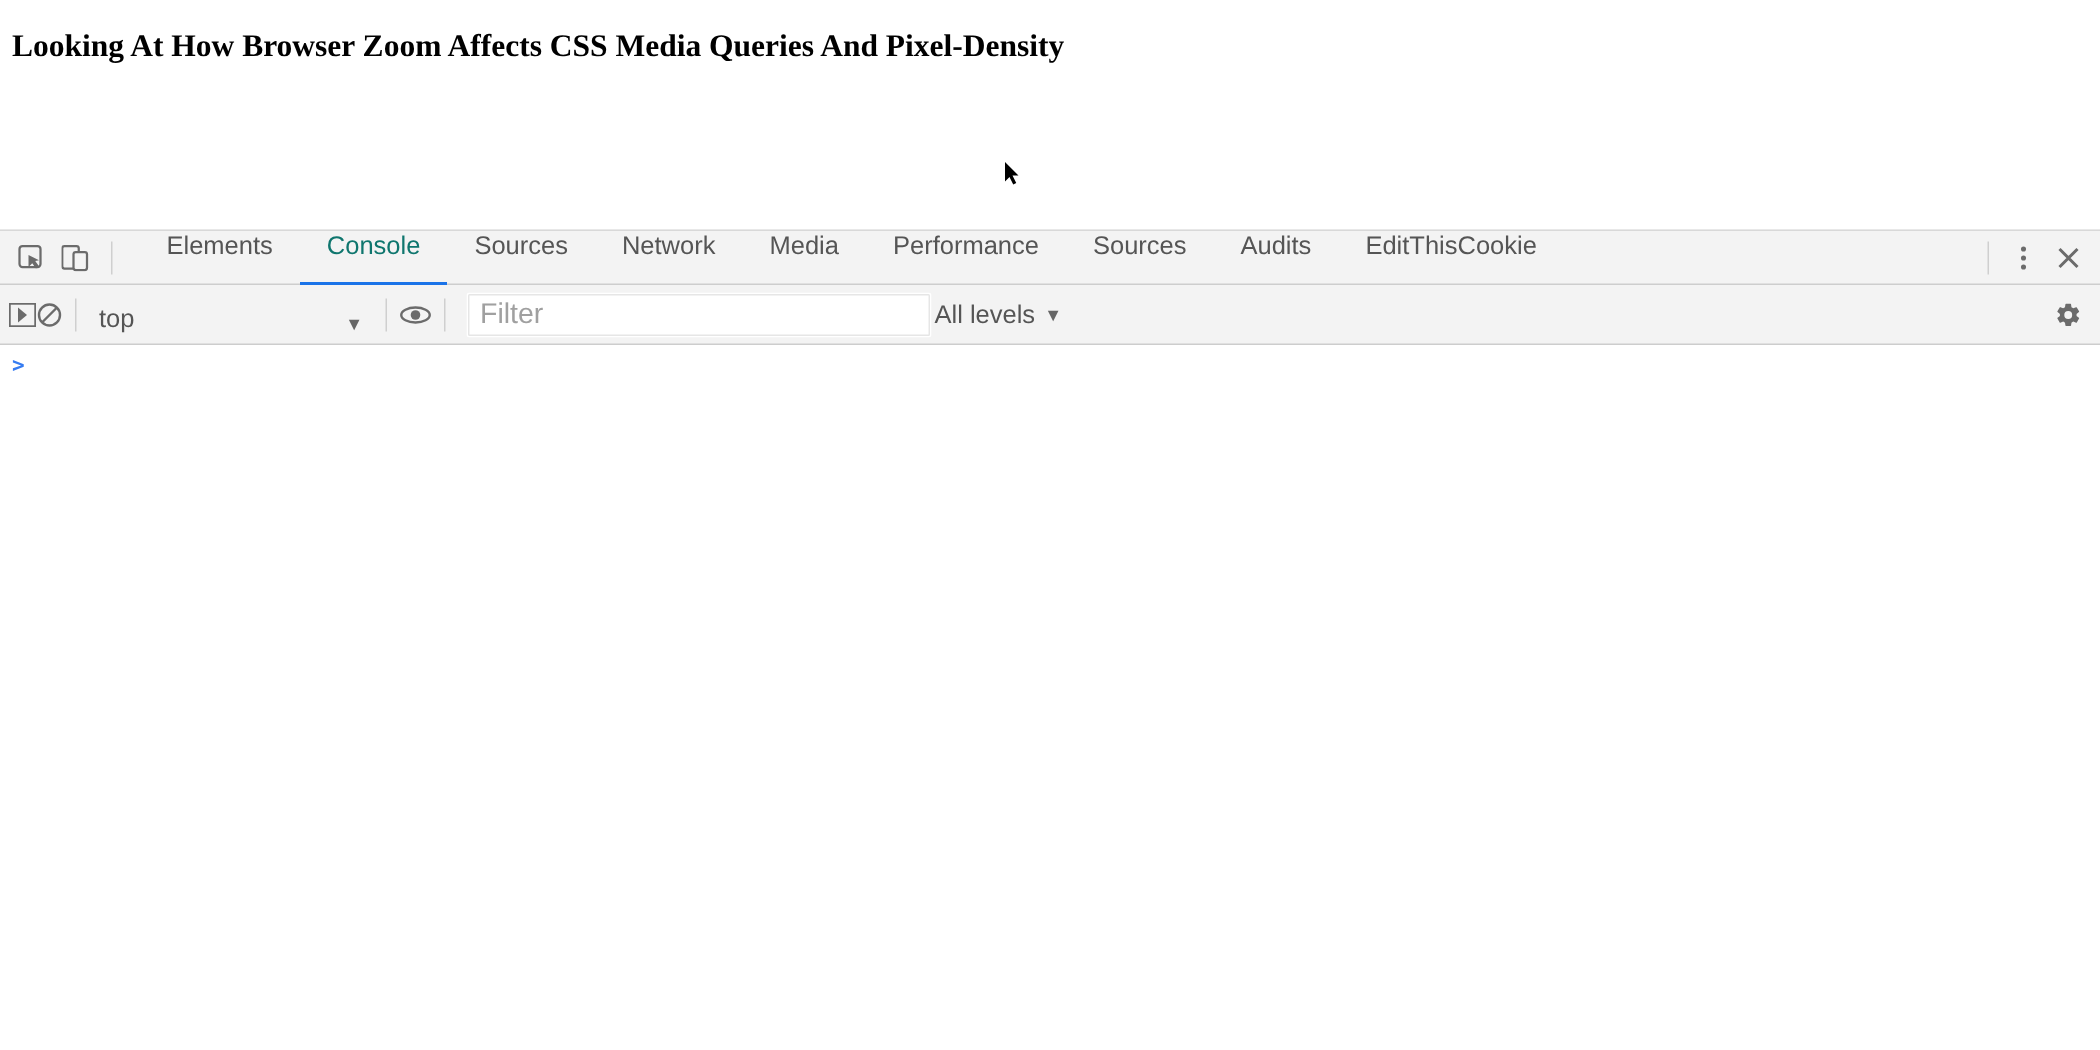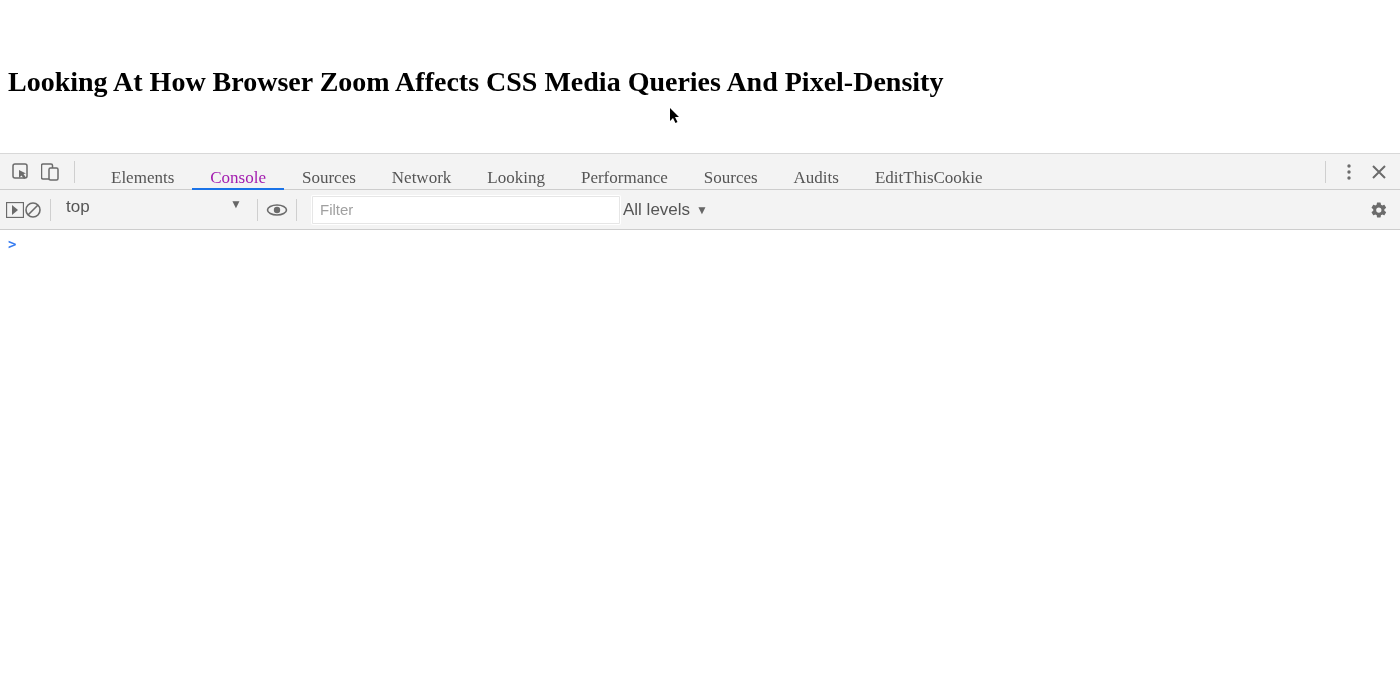--- a/index.html
+++ b/index.html
@@ -1,33 +1,33 @@
 <!DOCTYPE html>
 <html><head>
 <meta charset="utf-8">
 <style>
   * { box-sizing: border-box; margin: 0; padding: 0; }
   html, body { width: 1400px; height: 700px; font-family: -apple-system, "Helvetica Neue", Arial, sans-serif; background: #fff; overflow: hidden; }
   .page-top { padding: 18px 8px 0 8px; }
-  h1 { font-family: "Times New Roman", Times, serif; font-weight: bold; font-size: 28px; line-height: 1.15; margin-top: 48px; }
+  h1 { font-family: "Times New Roman", Times, serif; font-weight: bold; font-size: 21px; line-height: 1.15; }
   .cursor { position: absolute; left: 670px; top: 108px; font-size: 16px; color: #000; pointer-events: none; }
   .devtools { position: absolute; left: 0; top: 153px; right: 0; bottom: 0; display: flex; flex-direction: column; background: #f3f3f3; border-top: 1px solid #d8d8d8; }
   
   .tabbar { display: flex; align-items: center; height: 36px; border-bottom: 1px solid #cdcdcd; font-size: 17px; color: #555; padding: 0 6px; }
   .tabbar .icon-btn { width: 30px; height: 30px; display: flex; align-items: center; justify-content: center; color: #6b6b6b; cursor: pointer; }
   .sep { width: 1px; height: 22px; background: #cfcfcf; margin: 0 8px; }
   .tabs { display: flex; align-items: center; margin-left: 10px; gap: 0; }
-  .tab { padding: 0 18px; height: 36px; display: flex; align-items: flex-end; cursor: pointer; border-bottom: 2px solid transparent; font-family: Liberation Serif, serif; }
-  .tab.active { color: #a21caf; border-bottom: 2px solid #1a73e8; }
+  .tab { padding: 0 18px; height: 36px; display: flex; align-items: flex-start; cursor: pointer; border-bottom: 2px solid transparent; }
+  .tab.active { color: #0f766e; border-bottom: 2px solid #1a73e8; }
   .right-ctrls { margin-left: auto; display: flex; align-items: center; }
   
   .toolbar { display: flex; align-items: center; height: 40px; border-bottom: 1px solid #cdcdcd; padding: 0 6px; font-size: 17px; color: #555; }
-  .context-dd { min-width: 190px; height: 28px; border: 1px solid transparent; display: flex; align-items: flex-start; padding: 0 6px; cursor: pointer; justify-content: space-between; }
+  .context-dd { min-width: 190px; height: 28px; border: 1px solid transparent; display: flex; align-items: flex-end; padding: 0 6px; cursor: pointer; justify-content: space-between; }
   .context-dd .caret { color: #666; font-size: 12px; margin-left: auto; }
-  .filter-input { flex: 0 0 310px; height: 30px; border: 1px solid transparent; background: #ffffff; border-radius: 2px; padding: 0 8px; font-size: 15px; color: #b91c1c; margin-left: 6px; box-shadow: 0 0 0 1px #e6e6e6 inset; }
+  .filter-input { flex: 0 0 310px; height: 30px; border: 1px solid transparent; background: #ffffff; border-radius: 2px; padding: 0 8px; font-size: 19px; color: #b91c1c; margin-left: 6px; box-shadow: 0 0 0 1px #e6e6e6 inset; }
   .filter-input::placeholder { color: #a0a0a0; }
   .levels-dd { display: flex; align-items: center; margin-left: 2px; cursor: pointer; color: #555; }
   .levels-dd .caret { margin-left: 6px; font-size: 12px; color: #666; }
   .gear { margin-left: auto; display: flex; align-items: center; justify-content: center; width: 30px; height: 30px; color: #666; cursor: pointer; }
   
   .console-body { flex: 1; background: #ffffff; padding: 6px 8px; font-family: Menlo, Consolas, monospace; font-size: 14px; color: #1a73e8; }
   .prompt-caret { color: #367cf1; font-weight: bold; }
   svg { display: block; }
 </style>
 </head>
@@ -66,21 +66,21 @@
       <div class="tab active">
           <span>Console</span>
         </div>
       <div class="tab">
           <span>Sources</span>
         </div>
       <div class="tab">
           <span>Network</span>
         </div>
       <div class="tab">
-          <span>Looking</span>
+          <span>Media</span>
         </div>
       <div class="tab">
           <span>Performance</span>
         </div>
       <div class="tab">
           <span>Sources</span>
         </div>
       <div class="tab">
           <span>Audits</span>
         </div>

